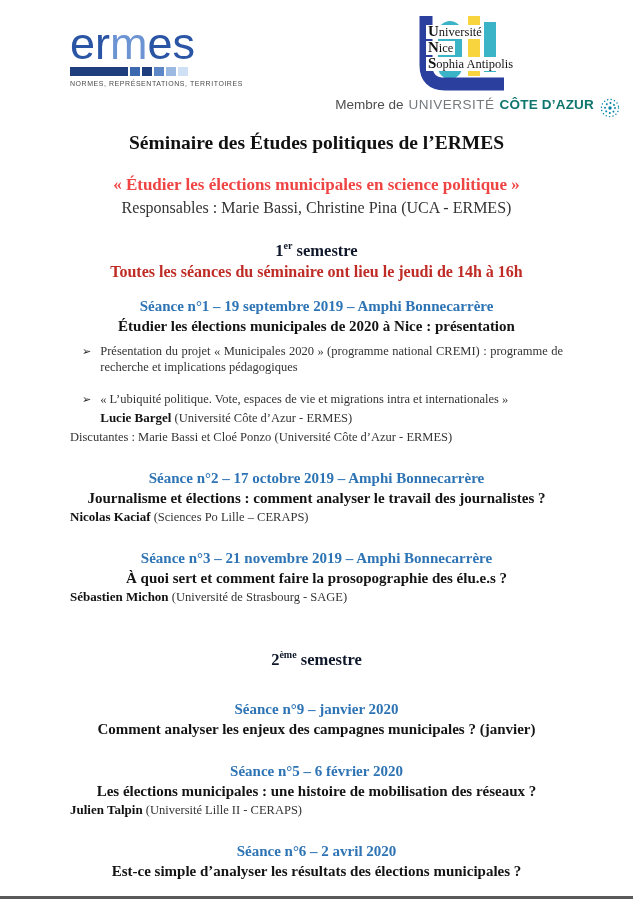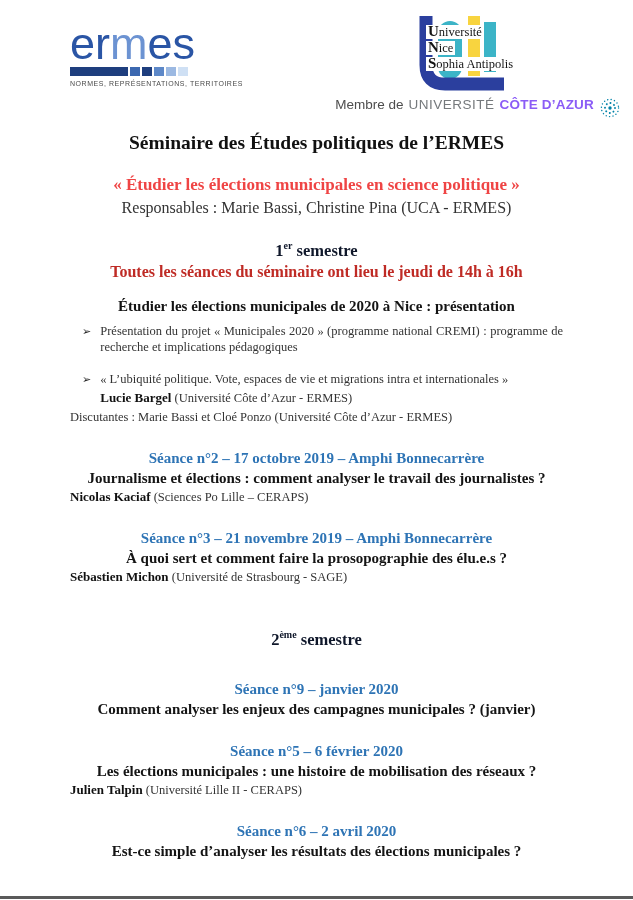--- a/index.html
+++ b/index.html
@@ -63,21 +63,21 @@
   .uns-text b { font-size: 15px; font-weight: 700; }
 
   .membership {
     position: absolute; top: 97px; right: 12px;
     display: flex; gap: 5px;
     font-family: "Liberation Sans", sans-serif;
     font-size: 13.5px; white-space: nowrap;
   }
   .membership .membre { color: #4d4d4d; }
   .membership .univ { color: #75797c; letter-spacing: 0.5px; }
-  .membership .cote { color: #8b5cf6; font-weight: 700; letter-spacing: 0.2px; }
+  .membership .cote { color: #0f766e; font-weight: 700; letter-spacing: 0.2px; }
 
   
   .content {
     position: absolute;
     left: 0; top: 131px;
     width: 633px;
     padding: 0 70px;
     text-align: center;
   }
   .doc-title { font-size: 19.5px; font-weight: 700; color: #111; line-height: 23px; }
@@ -154,20 +154,21 @@
       <div>Séminaire des Études politiques de l’ERMES</div>
     </div>
 
     <div class="subtitle">« Étudier les élections municipales en science politique »</div>
     <div class="responsables">Responsables : Marie Bassi, Christine Pina (UCA - ERMES)</div>
 
     <div class="sem-heading"><span>1</span><sup>er</sup><span> semestre</span></div>
     <div class="sem-note">Toutes les séances du séminaire ont lieu le jeudi de 14h à 16h</div>
 
     <div class="seance tight">
+      <div class="seance-heading">Séance n°1 – 19 septembre 2019 – Amphi Bonnecarrère</div>
       <div class="seance-title">Étudier les élections municipales de 2020 à Nice : présentation</div>
       <div class="bullet">
         <span class="arrow">➢</span>
         <div class="bullet-body">Présentation du projet « Municipales 2020 » (programme national CREMI) : programme de recherche et implications pédagogiques</div>
       </div>
       <div class="bullet second">
         <span class="arrow">➢</span>
         <div class="bullet-body">
           <div>« L’ubiquité politique. Vote, espaces de vie et migrations intra et internationales »</div>
           <div class="speaker-line"><b>Lucie Bargel</b><span> (Université Côte d’Azur - ERMES)</span></div>

